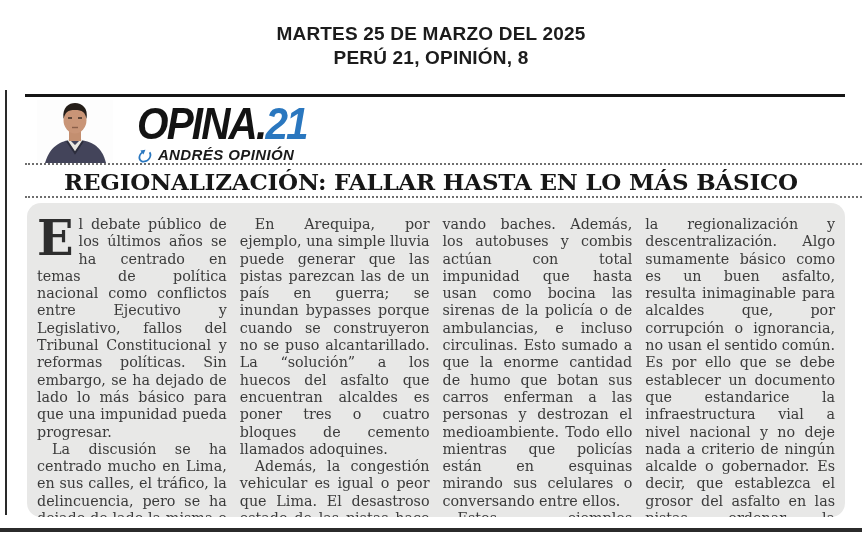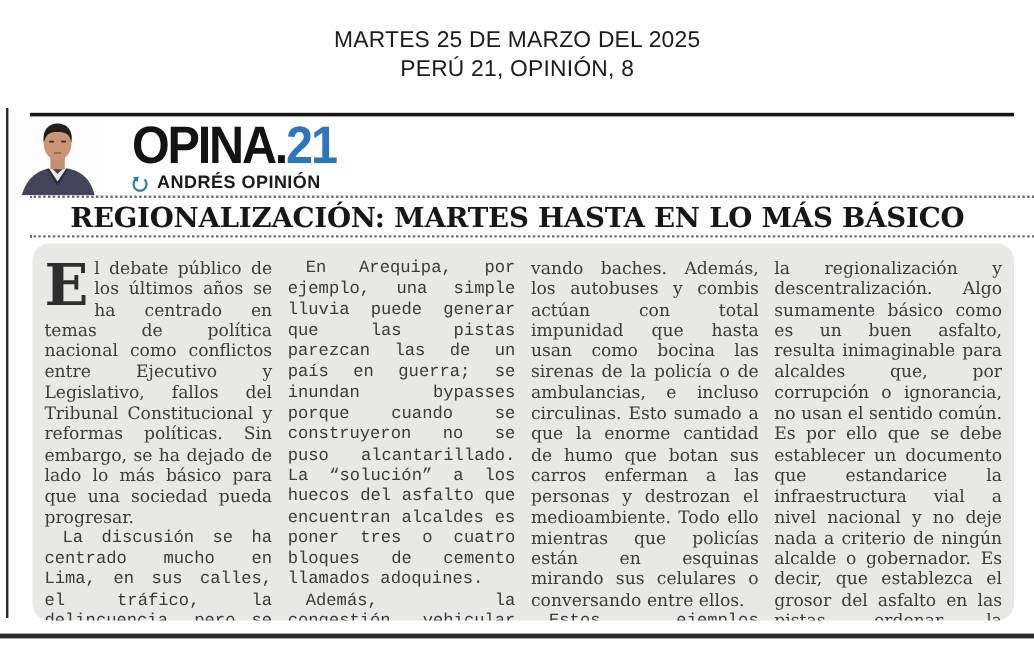--- a/index.html
+++ b/index.html
@@ -9,34 +9,34 @@
     width:862px; height:539px;
     background:#ffffff;
     font-family:"Liberation Sans", sans-serif;
     overflow:hidden;
   }
   
   .page-header {
     position:absolute; top:22px; left:0; width:862px;
     text-align:center;
     color:#1c1c1c;
-    font-weight:normal;
+    font-weight:bold;
     font-size:19px;
     line-height:24px;
     letter-spacing:0.2px;
   }
   
   .left-rule  { position:absolute; left:5px;  top:90px;  width:2px;  height:425px; background:#2a2a2a; }
   .top-rule   { position:absolute; left:25px; top:94px;  width:820px; height:3px;  background:#161616; }
   .bottom-rule{ position:absolute; left:0;    top:528px; width:862px; height:4px;  background:#2b2b2b; }
   .dotted     { position:absolute; left:25px; width:837px; height:0; border-top:2px dotted #6e6e6e; }
   .dotted.rule-1 { top:163px; }
   .dotted.rule-2 { top:196px; }
   
-  .masthead { position:absolute; left:10px; top:99px; height:64px; display:flex; align-items:center; }
+  .masthead { position:absolute; left:37px; top:99px; height:64px; display:flex; align-items:flex-end;font-style:italic; }
   .avatar { width:76px; height:63px; overflow:hidden; background:#fdfdfd; }
   .brand-block { margin-left:24px; }
   .brand-line {
     font-weight:bold; font-size:44px; line-height:42px;
     letter-spacing:-2px; color:#131313;
     transform:scaleX(0.92); transform-origin:left top;
     white-space:nowrap;
   }
   .brand-num { color:#2a77bf; }
   .author-line {
@@ -66,21 +66,21 @@
     overflow:hidden;
   }
   .col {
     flex:1 1 0;
     font-family:"DejaVu Serif", serif;
     font-size:14.3px; line-height:17.3px;
     text-align:justify;
     color:#3b3b3b;
   }
   .col p { margin:0; }
-  .col p.indent { text-indent:15px;font-family:Liberation Mono, monospace; }
+  .col p.indent { text-indent:15px; }
   .dropcap {
     float:left;
     font-family:"DejaVu Serif", serif;
     font-weight:bold;
     font-size:48px; line-height:40px;
     padding:2px 5px 0 0;
     color:#2e2e2e;
   }
 </style>
 </head>
@@ -116,27 +116,27 @@
       </div>
       <div class="author-line">
         <span class="arrow">⭮</span>
         <span>ANDRÉS OPINIÓN</span>
       </div>
     </div>
   </div>
 
   <div class="dotted rule-1"></div>
 
-  <h1 class="headline">REGIONALIZACIÓN: MARTES HASTA EN LO MÁS BÁSICO</h1>
+  <h1 class="headline">REGIONALIZACIÓN: FALLAR HASTA EN LO MÁS BÁSICO</h1>
 
   <div class="dotted rule-2"></div>
 
   <div class="article-box">
     <div class="col">
-      <p><span class="dropcap">E</span><span>l debate público de los últimos años se ha centrado en temas de política nacional como conflictos entre Ejecutivo y Legislativo, fallos del Tribunal Constitucional y reformas políticas. Sin embargo, se ha dejado de lado lo más básico para que una sociedad pueda progresar.</span></p>
+      <p><span class="dropcap">E</span><span>l debate público de los últimos años se ha centrado en temas de política nacional como conflictos entre Ejecutivo y Legislativo, fallos del Tribunal Constitucional y reformas políticas. Sin embargo, se ha dejado de lado lo más básico para que una impunidad pueda progresar.</span></p>
       <p class="indent">La discusión se ha centrado mucho en Lima, en sus calles, el tráfico, la delincuencia, pero se ha dejado de lado la misma o peor situación que atraviesan las provincias.</p>
     </div>
     <div class="col">
       <p class="indent">En Arequipa, por ejemplo, una simple lluvia puede generar que las pistas parezcan las de un país en guerra; se inundan bypasses porque cuando se construyeron no se puso alcantarillado. La “solución” a los huecos del asfalto que encuentran alcaldes es poner tres o cuatro bloques de cemento llamados adoquines.</p>
       <p class="indent">Además, la congestión vehicular es igual o peor que Lima. El desastroso estado de las pistas hace que los autos tengan que ir lento y esqui-</p>
     </div>
     <div class="col">
       <p>vando baches. Además, los autobuses y combis actúan con total impunidad que hasta usan como bocina las sirenas de la policía o de ambulancias, e incluso circulinas. Esto sumado a que la enorme cantidad de humo que botan sus carros enferman a las personas y destrozan el medioambiente. Todo ello mientras que policías están en esquinas mirando sus celulares o conversando entre ellos.</p>
       <p class="indent">Estos ejemplos demuestran el fracaso que ha sido</p>
     </div>

